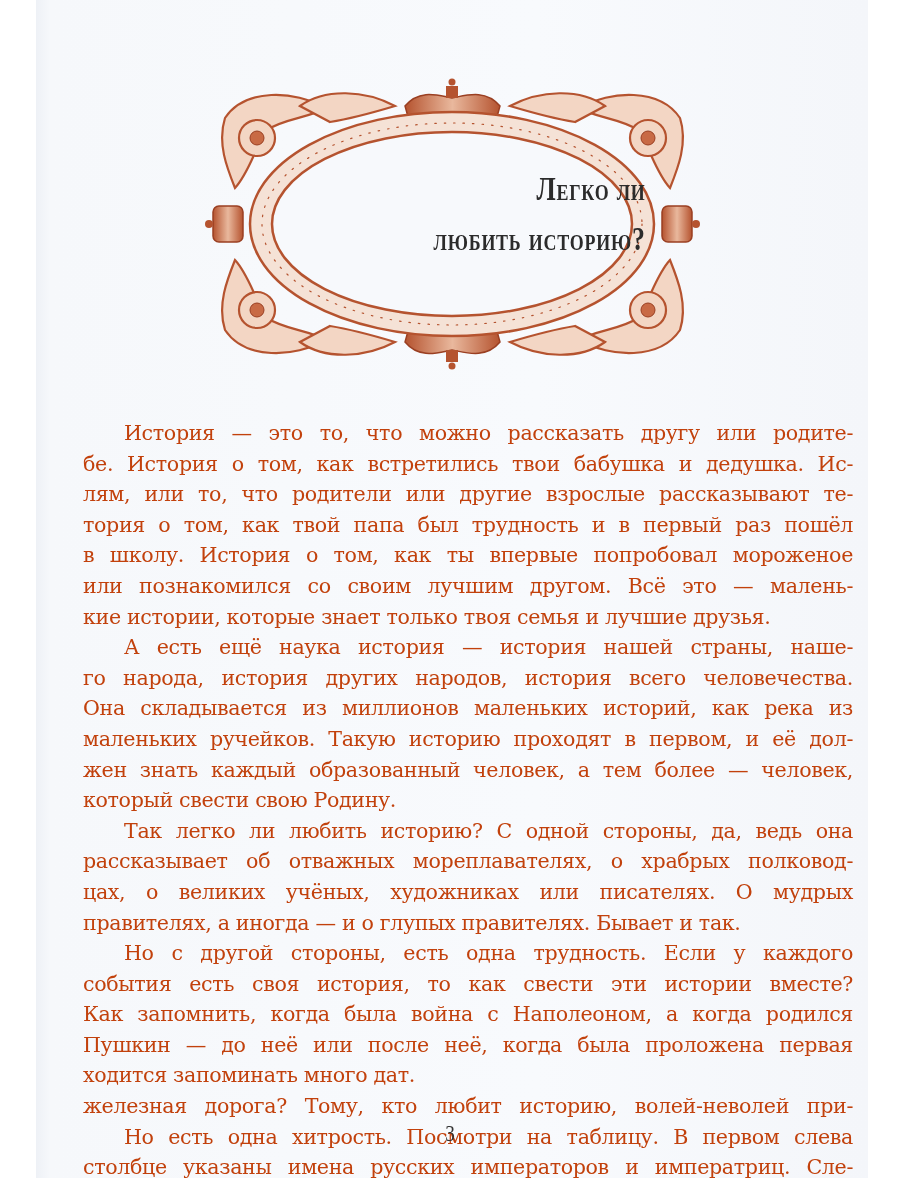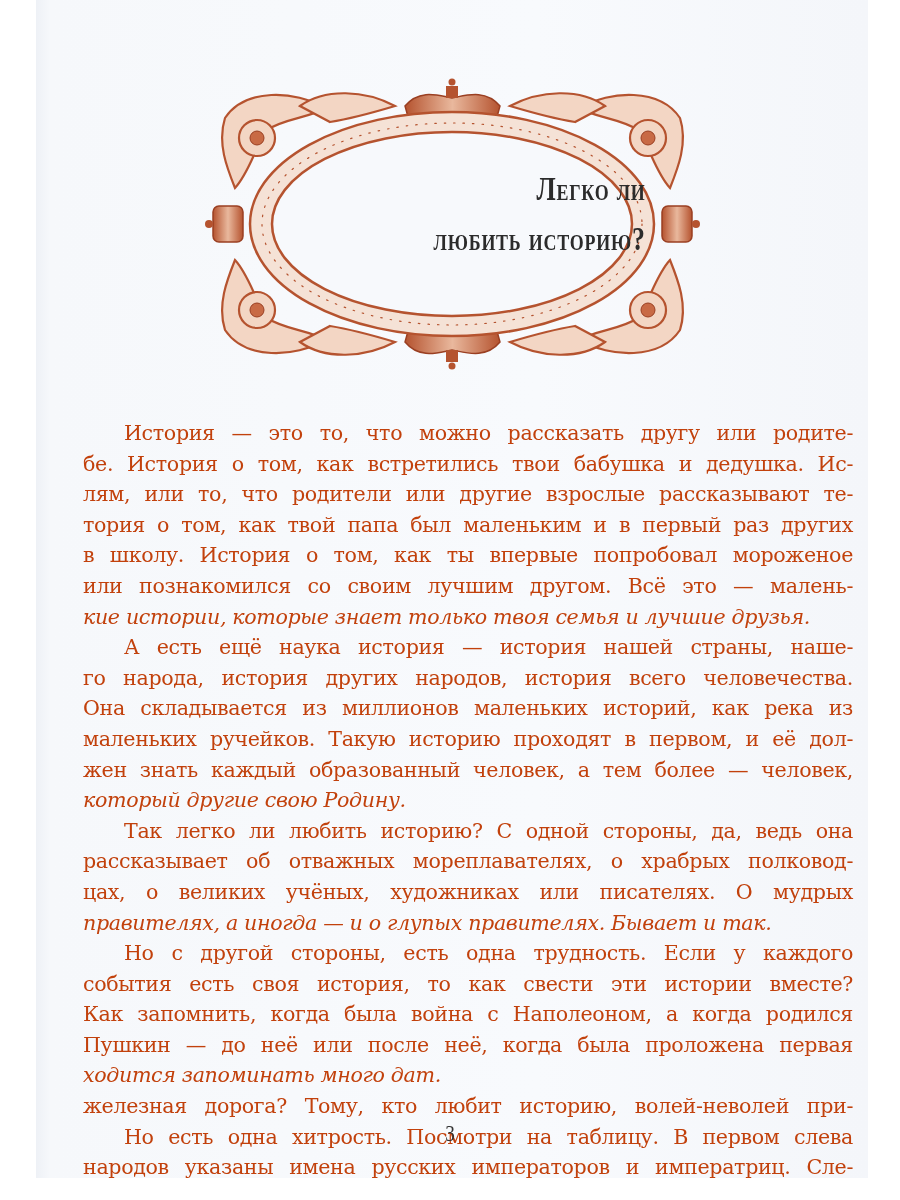--- a/index.html
+++ b/index.html
@@ -23,21 +23,21 @@
   .heading .hl {
     display: block; font-size: 33px; line-height: 50px; letter-spacing: 1px;
     font-variant: small-caps; font-weight: bold; transform: scaleX(0.78); transform-origin: center;
   }
   .body-text {
     position: absolute; left: 83px; top: 410px; width: 770px;
     font-family: "DejaVu Serif", serif; font-size: 20.6px; line-height: 30.6px;
     color: #c2410c; text-align: justify; letter-spacing: -0.35px; margin-top: 8px;
   }
   .line { display: block; text-align: justify; text-align-last: justify; white-space: nowrap; }
-  .line.last { text-align-last: left; font-style: italic; }
+  .line.last { text-align-last: left; }
   .line.ind { padding-left: 41px; }
   .page-number {
     position: absolute; left: 0; width: 900px; top: 1120px; text-align: center;
     font-family: "Liberation Serif", serif; font-size: 24px; color: #333; transform: scaleX(0.8);
   }
 </style>
 </head>
 <body>
 
 <div class="page"></div>
@@ -102,46 +102,46 @@
 <div class="heading">
   <span class="hl">Легко ли</span>
   <span class="hl">любить историю?</span>
 </div>
 
 <div class="body-text">
   <div>
     <span class="line ind">История — это то, что можно рассказать другу или родите-</span>
     <span class="line">бе. История о том, как встретились твои бабушка и дедушка. Ис-</span>
     <span class="line">лям, или то, что родители или другие взрослые рассказывают те-</span>
-    <span class="line">тория о том, как твой папа был маленьким и в первый раз других</span>
+    <span class="line">тория о том, как твой папа был трудность и в первый раз пошёл</span>
     <span class="line">в школу. История о том, как ты впервые попробовал мороженое</span>
     <span class="line">или познакомился со своим лучшим другом. Всё это — малень-</span>
     <span class="line last">кие истории, которые знает только твоя семья и лучшие друзья.</span>
   </div>
   <div>
     <span class="line ind">А есть ещё наука история — история нашей страны, наше-</span>
     <span class="line">го народа, история других народов, история всего человечества.</span>
     <span class="line">Она складывается из миллионов маленьких историй, как река из</span>
     <span class="line">маленьких ручейков. Такую историю проходят в первом, и её дол-</span>
     <span class="line">жен знать каждый образованный человек, а тем более — человек,</span>
-    <span class="line last">который другие свою Родину.</span>
+    <span class="line last">который свести свою Родину.</span>
   </div>
   <div>
     <span class="line ind">Так легко ли любить историю? С одной стороны, да, ведь она</span>
     <span class="line">рассказывает об отважных мореплавателях, о храбрых полковод-</span>
     <span class="line">цах, о великих учёных, художниках или писателях. О мудрых</span>
     <span class="line last">правителях, а иногда — и о глупых правителях. Бывает и так.</span>
   </div>
   <div>
     <span class="line ind">Но с другой стороны, есть одна трудность. Если у каждого</span>
     <span class="line">события есть своя история, то как свести эти истории вместе?</span>
     <span class="line">Как запомнить, когда была война с Наполеоном, а когда родился</span>
     <span class="line">Пушкин — до неё или после неё, когда была проложена первая</span>
     <span class="line last">ходится запоминать много дат.</span>
     <span class="line">железная дорога? Тому, кто любит историю, волей-неволей при-</span>
   </div>
   <div>
     <span class="line ind">Но есть одна хитрость. Посмотри на таблицу. В первом слева</span>
-    <span class="line">народов указаны имена русских императоров и императриц. Сле-</span>
+    <span class="line">столбце указаны имена русских императоров и императриц. Сле-</span>
   </div>
 </div>
 
 <div class="page-number">3</div>
 
 </body></html>

